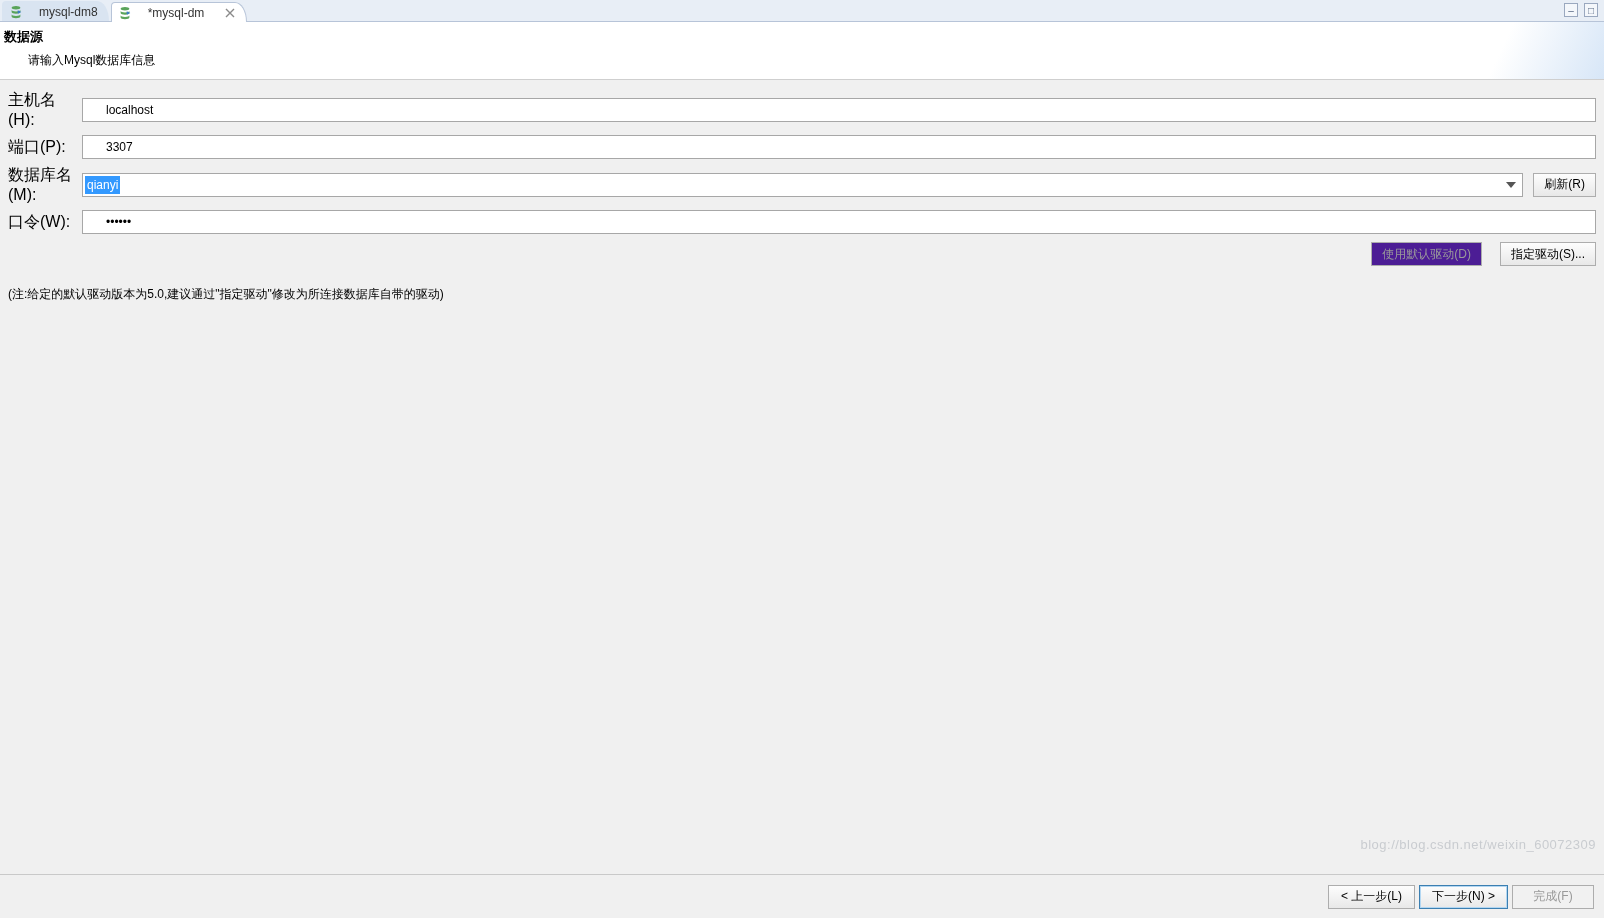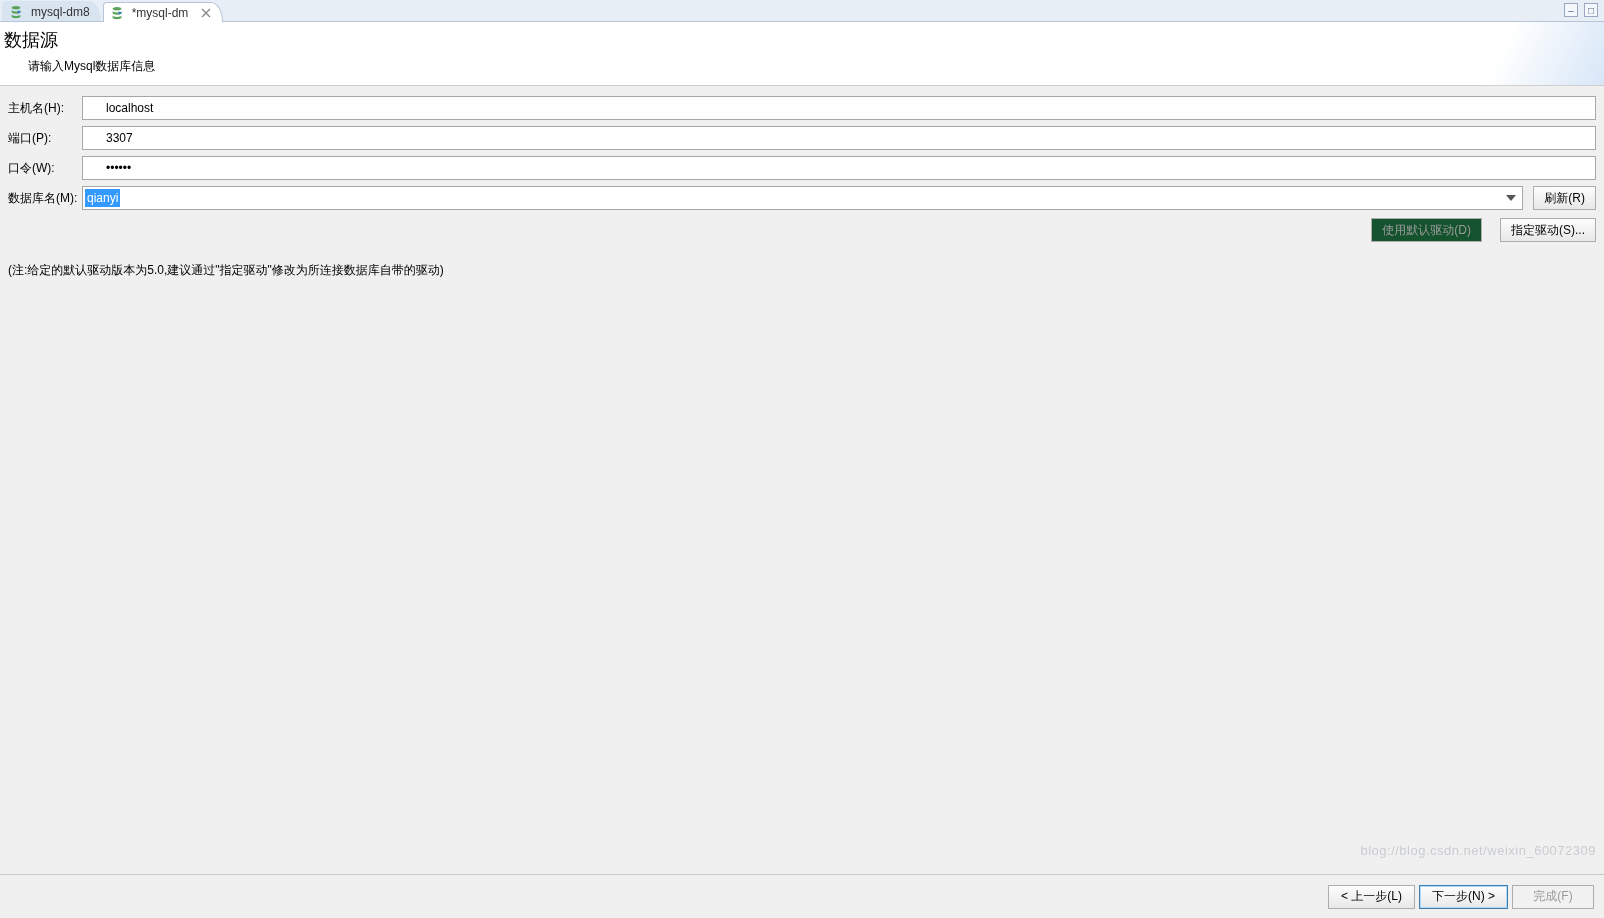--- a/index.html
+++ b/index.html
@@ -13,21 +13,21 @@
     display: flex;
     align-items: flex-end;
     padding-left: 2px;
     position: relative;
   }
   .tab {
     height: 20px;
     padding: 0 10px 0 6px;
     display: flex;
     align-items: center;
-    gap: 8px;
+    gap: 16px;
     font-size: 12px;
     color: #333;
     border: 1px solid transparent;
     border-bottom: none;
     border-top-left-radius: 4px;
     border-top-right-radius: 12px 20px;
     background: #d9e4f1;
     margin-right: 2px;
     cursor: default;
   }
@@ -50,38 +50,38 @@
     background: #ffffff;
     border-bottom: 1px solid #cfcfcf;
     padding: 6px 8px 10px 4px;
     position: relative;
   }
   .header-band::after{
     content:""; position:absolute; right:0; top:0; bottom:0; width:140px;
     background: linear-gradient(115deg, #ffffff 30%, #d7e6f7 100%);
     pointer-events:none;
   }
-  .header-title { font-weight: normal; font-size: 18px; color:#000; }
+  .header-title { font-weight: bold; font-size: 13px; color:#000; }
   .header-sub   { margin-top: 6px; margin-left: 24px; font-size: 12px; color:#000; }
 
   
   .content {
     background:#f0f0f0;
     padding: 10px 8px 0 8px;
     height: calc(918px - 22px - 54px - 44px); 
     position: relative;
   }
   .form-row {
     display:flex;
     align-items:center;
     margin-bottom: 6px;
   }
   .form-label {
     width: 74px;
-    font-size:12px;
+    font-size:16px;
     color:#000;
     padding-right:4px;
   }
   .form-input {
     flex:1;
     height: 24px;
     border:1px solid #a7a7a7;
     background:#ffffff;
     padding: 0 23px;
     font-size:12px;
@@ -116,21 +116,21 @@
     height:24px;
     padding:0 10px;
     border:1px solid #adadad;
     background: linear-gradient(#fdfdfd,#e8e8e8);
     font-size:12px;
     font-family:inherit;
     cursor:default;
   }
   .side-btn:disabled{
     color:#9a9a9a;
-    background:#14532d;
+    background:#4c1d95;
   }
 
   .driver-row{
     display:flex;
     justify-content:flex-end;
     gap:8px;
     margin-top:8px;
   }
 
   .note {
@@ -218,41 +218,41 @@
   <div class="form-row">
     <div class="form-label">主机名(H):</div>
     <input class="form-input" type="text" value="localhost" style="">
   </div>
 
   <div class="form-row">
     <div class="form-label">端口(P):</div>
     <input class="form-input" type="text" value="3307" style="">
   </div>
 
-
-  <div class="form-row">
-    <div class="form-label">口令(W):</div>
-    <input class="form-input" type="text" value="••••••" style="">
-  </div>
 
   <div class="form-row">
     <div class="form-label">数据库名(M):</div>
     <div class="combo-wrap">
       <div class="combo">
         <span class="combo-text">qianyi</span>
         <span class="chev">
           <svg width="10" height="6" viewBox="0 0 10 6">
               <path d="M0 0l5 6 5-6z" fill="#555"></path>
             </svg>
         </span>
       </div>
       <button class="side-btn">刷新(R)</button>
     </div>
   </div>
 
+  <div class="form-row">
+    <div class="form-label">口令(W):</div>
+    <input class="form-input" type="text" value="••••••" style="">
+  </div>
+
   <div class="driver-row">
     <button class="side-btn" disabled="">使用默认驱动(D)</button>
     <button class="side-btn">指定驱动(S)...</button>
   </div>
 
   <div class="note">(注:给定的默认驱动版本为5.0,建议通过"指定驱动"修改为所连接数据库自带的驱动)</div>
 
   <div class="watermark">blog://blog.csdn.net/weixin_60072309</div>
 </div>
 

